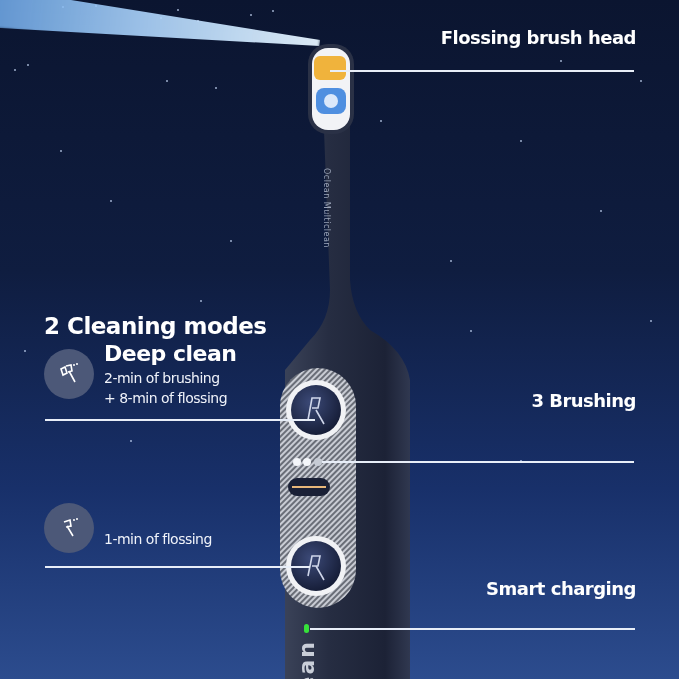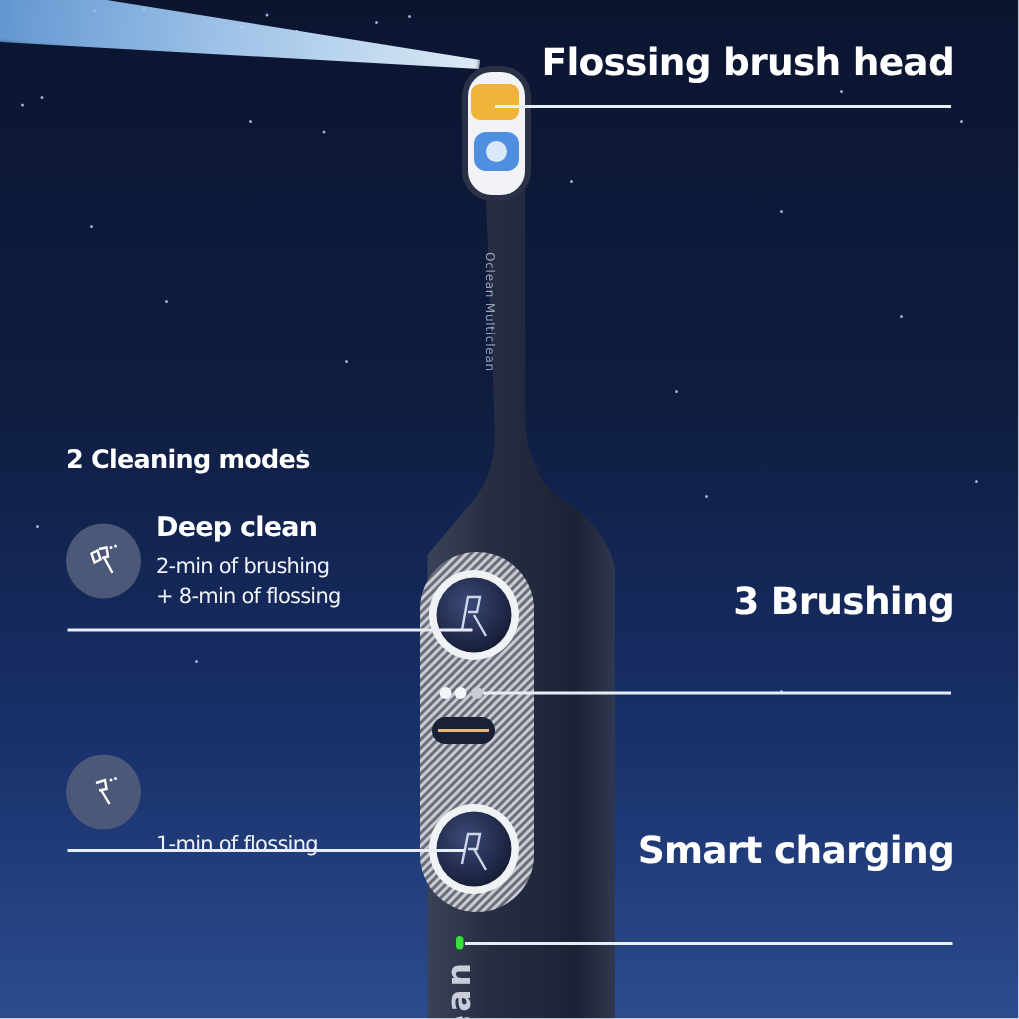--- a/index.html
+++ b/index.html
@@ -7,22 +7,22 @@
   .stage{position:relative;width:679px;height:679px;overflow:hidden;
     background:linear-gradient(180deg,#0b1530 0%,#0f1d40 40%,#18306a 72%,#2c4c8e 100%);}
   .stars{position:absolute;inset:0;pointer-events:none;}
   .star{position:absolute;width:2px;height:2px;border-radius:50%;background:#cfe0ff;opacity:.75;}
   .jet{position:absolute;left:-10px;top:22px;width:330px;height:40px;transform:rotate(6deg);transform-origin:right center;
     background:linear-gradient(90deg,rgba(110,170,235,.85) 0%,rgba(170,210,250,.9) 45%,rgba(230,245,255,.95) 100%);
     clip-path:polygon(0 0,100% 45%,100% 60%,0 100%);filter:blur(1.5px);}
   .brush{position:absolute;left:0;top:0;width:679px;height:679px;}
   .label{position:absolute;color:#fff;font-weight:bold;letter-spacing:-0.5px;}
   .rule{position:absolute;height:2px;background:#e8eef8;}
-  .title-r{font-size:25px;text-align:right;}
-  .mode-title{font-size:18px;}
+  .title-r{font-size:18px;text-align:right;}
+  .mode-title{font-size:22px;}
   .mode-sub{font-size:14px;font-weight:normal;color:#f0f3fa;line-height:20px;}
   .mode-icon{position:absolute;width:50px;height:50px;border-radius:50%;background:#4c5878;display:flex;align-items:center;justify-content:center;}
   .brand-text{position:absolute;left:322px;top:168px;writing-mode:vertical-rl;font-size:8px;color:#9aa4b8;letter-spacing:.5px;}
   .logo-text{position:absolute;left:294px;top:640px;writing-mode:vertical-rl;transform:rotate(180deg);font-size:22px;color:#c9ced8;font-weight:bold;letter-spacing:2px;}
 </style>
 </head>
 <body>
 
 <div class="stage">
   <div class="stars">
@@ -102,41 +102,41 @@
   <div class="logo-text">oclean</div>
 
   <div class="label title-r" style="right:43px;top:27px">Flossing brush head</div>
   <div class="rule" style="left:330px;top:70px;width:304px"></div>
 
   <div class="label title-r" style="right:43px;top:386px;line-height:30px">
     <div>3 Brushing</div>
   </div>
   <div class="rule" style="left:322px;top:461px;width:312px"></div>
 
-  <div class="label title-r" style="right:43px;top:552px;line-height:30px">
+  <div class="label title-r" style="right:43px;top:574px;line-height:30px">
     <div>Smart charging</div>
   </div>
   <div class="rule" style="left:310px;top:628px;width:325px"></div>
 
-  <div class="label" style="left:44px;top:297px;font-size:17px">2 Cleaning modes</div>
+  <div class="label" style="left:44px;top:313px;font-size:23px">2 Cleaning modes</div>
 
   <div class="mode-icon" style="left:44px;top:349px">
     <svg width="26" height="26" viewBox="0 0 26 26">
         <path d="M5 8 L9 6 L11 12 L7 14 Z M10 5 L15 4 L16 10 L12 11 M13 10 L19 21" stroke="#fff" stroke-width="1.6" fill="none"></path>
         <circle cx="18" cy="4" r="1" fill="#fff"></circle>
         <circle cx="21" cy="3" r="1" fill="#fff"></circle>
       </svg>
   </div>
   <div class="label mode-title" style="left:104px;top:341px">Deep clean</div>
   <div class="label mode-sub" style="left:104px;top:368px">2-min of brushing</div>
   <div class="label mode-sub" style="left:104px;top:388px">+ 8-min of flossing</div>
   <div class="rule" style="left:45px;top:419px;width:270px"></div>
 
   <div class="mode-icon" style="left:44px;top:503px">
     <svg width="26" height="26" viewBox="0 0 26 26">
         <path d="M8 7 L14 5 L15 11 L10 12 M11 11 L17 21" stroke="#fff" stroke-width="1.6" fill="none"></path>
         <circle cx="18" cy="5" r="1" fill="#fff"></circle>
         <circle cx="21" cy="4" r="1" fill="#fff"></circle>
       </svg>
   </div>
-  <div class="label mode-sub" style="left:104px;top:553px">1-min of flossing</div>
+  <div class="label mode-sub" style="left:104px;top:529px">1-min of flossing</div>
   <div class="rule" style="left:45px;top:566px;width:265px"></div>
 </div>
 
 </body></html>

